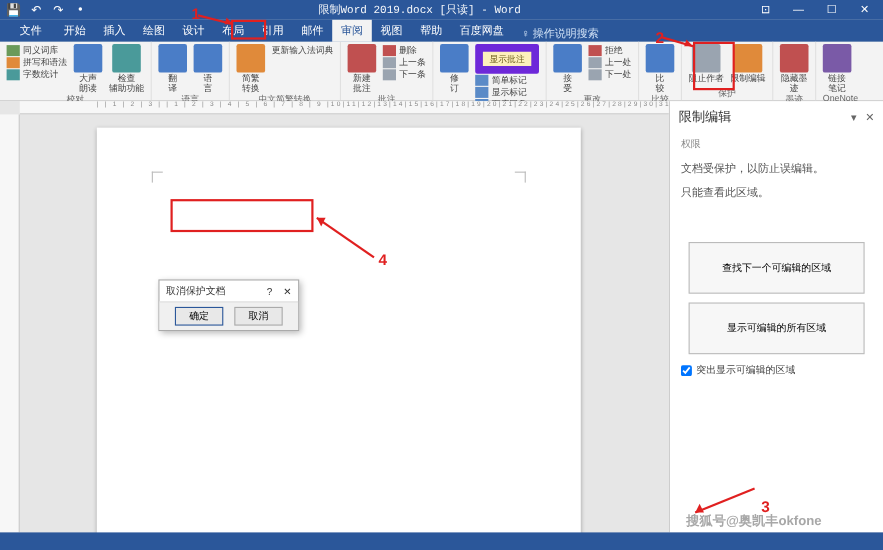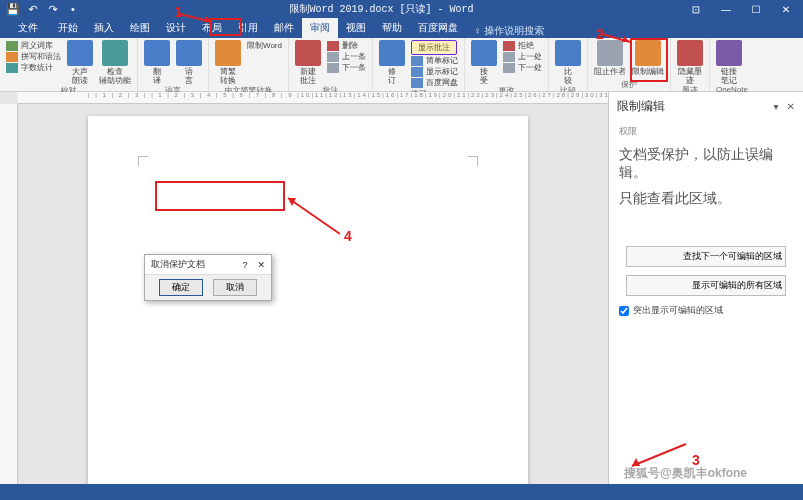--- a/index.html
+++ b/index.html
@@ -26,21 +26,21 @@
 .group .grow { display: flex; gap: 6px; align-items: flex-start; flex: 1; }
 .group .glabel { text-align: center; font-size: 8px; color: #666; padding-bottom: 1px; }
 .rbtn { display: flex; flex-direction: column; align-items: center; gap: 1px; cursor: pointer; }
 .rbtn .ic { width: 20px; height: 20px; background: #4a7dc7; border-radius: 2px; }
 .rbtn .ic.big { width: 26px; height: 26px; }
 .rbtn .lbl { font-size: 8px; color: #444; text-align: center; line-height: 9px; white-space: pre; }
 .smallstack { display: flex; flex-direction: column; gap: 0; }
 .smallline { display: flex; align-items: center; gap: 3px; font-size: 8px; color: #444; white-space: nowrap; }
 .smallline .ic { width: 12px; height: 10px; background: #6a9a5a; }
 .smallline.track .ic { background: #5a8ac7; }
-.badge { background: #fdf0bc; border: 1px solid #6d28d9; font-size: 8px; padding: 1px 6px; border-radius: 2px; color: #6a5a1a; }
+.badge { background: #fdf0bc; border: 7px solid #6d28d9; font-size: 8px; padding: 1px 6px; border-radius: 2px; color: #6a5a1a; }
 
 
 .content { position: absolute; top: 92px; left: 0; right: 0; bottom: 16px; display: flex; }
 .docarea { flex: 1; position: relative; background: #e6e6e6; }
 .hruler { position: absolute; top: 0; left: 18px; right: 0; height: 12px; background: #f7f7f7; border-bottom: 1px solid #c8c8c8; font-size: 6px; color: #888; overflow: hidden; white-space: nowrap; letter-spacing: 2px; padding-left: 70px; }
 .vruler { position: absolute; top: 12px; left: 0; width: 18px; bottom: 0; background: #f7f7f7; border-right: 1px solid #c8c8c8; }
 .page { position: absolute; top: 24px; left: 88px; width: 440px; height: 380px; background: #fff; box-shadow: 0 1px 4px rgba(0,0,0,0.3); }
 .page .corner { position: absolute; width: 10px; height: 10px; border: 1px solid #bbb; }
 .page .corner.tl { top: 40px; left: 50px; border-right: none; border-bottom: none; }
 .page .corner.tr { top: 40px; right: 50px; border-left: none; border-bottom: none; }
@@ -54,23 +54,23 @@
 .dialog .dinput { width: 100%; height: 14px; border: 1px solid #888; margin-top: 2px; margin-bottom: 6px; }
 .dialog .dbtns { display: flex; justify-content: center; gap: 10px; background: #f0f0f0; padding: 4px; border-top: 1px solid #ddd; }
 .dialog .dbtn { font-size: 9px; padding: 1px 12px; border: 1px solid #aaa; background: #e8e8e8; cursor: pointer; }
 .dialog .dbtn.primary { border: 1px solid #2b579a; }
 .redbox { position: absolute; border: 2px solid #e02020; pointer-events: none; }
 
 
 .pane { width: 195px; background: #fff; border-left: 1px solid #c8c8c8; display: flex; flex-direction: column; }
 .pane .ptitle { display: flex; justify-content: space-between; align-items: center; padding: 6px 8px; font-size: 12px; color: #333; }
 .pane .ptitle .px { display: flex; gap: 8px; font-size: 10px; color: #666; }
-.pane .psec { padding: 4px 10px; font-size: 14px; color: #555; }
+.pane .psec { padding: 4px 10px; font-size: 10px; color: #555; }
 .pane .psecttl { color: #888; font-size: 9px; }
-.pane .pbtn { display: block; width: 160px; margin: 4px auto; padding: 3px; font-size: 9px; text-align: right; border: 1px solid #bbb; background: #f7f7f7; cursor: pointer; }
+.pane .pbtn { display: block; width: 160px; margin: 4px auto; padding: 16px; font-size: 9px; text-align: center; border: 1px solid #bbb; background: #f7f7f7; cursor: pointer; }
 .pane .pchk { display: flex; align-items: center; gap: 4px; font-size: 9px; padding: 4px 10px; color: #444; }
 .pane .pchk input { width: 10px; height: 10px; }
 
 
 .arrow { position: absolute; pointer-events: none; }
 .num { position: absolute; color: #e02020; font-size: 14px; font-weight: bold; }
 
 
 .statusbar { position: absolute; bottom: 0; left: 0; right: 0; height: 16px; background: #2b579a; }
 .watermark { position: absolute; right: 56px; bottom: 18px; font-size: 12px; color: rgba(80,80,80,0.5); font-weight: bold; }
@@ -162,21 +162,21 @@
 
   <div class="group">
     <div class="grow">
       <div class="rbtn">
           <div class="ic big orange"></div>
           <div class="lbl">简繁
 转换</div>
         </div>
       <div class="smallstack" style="justify-content:center">
         <div class="smallline">
-            <span>限制Word</span>
+            <span>更新输入法词典</span>
           </div>
       </div>
     </div>
     <div class="glabel">中文简繁转换</div>
   </div>
 
   <div class="group">
     <div class="grow">
       <div class="rbtn">
           <div class="ic big red"></div>

